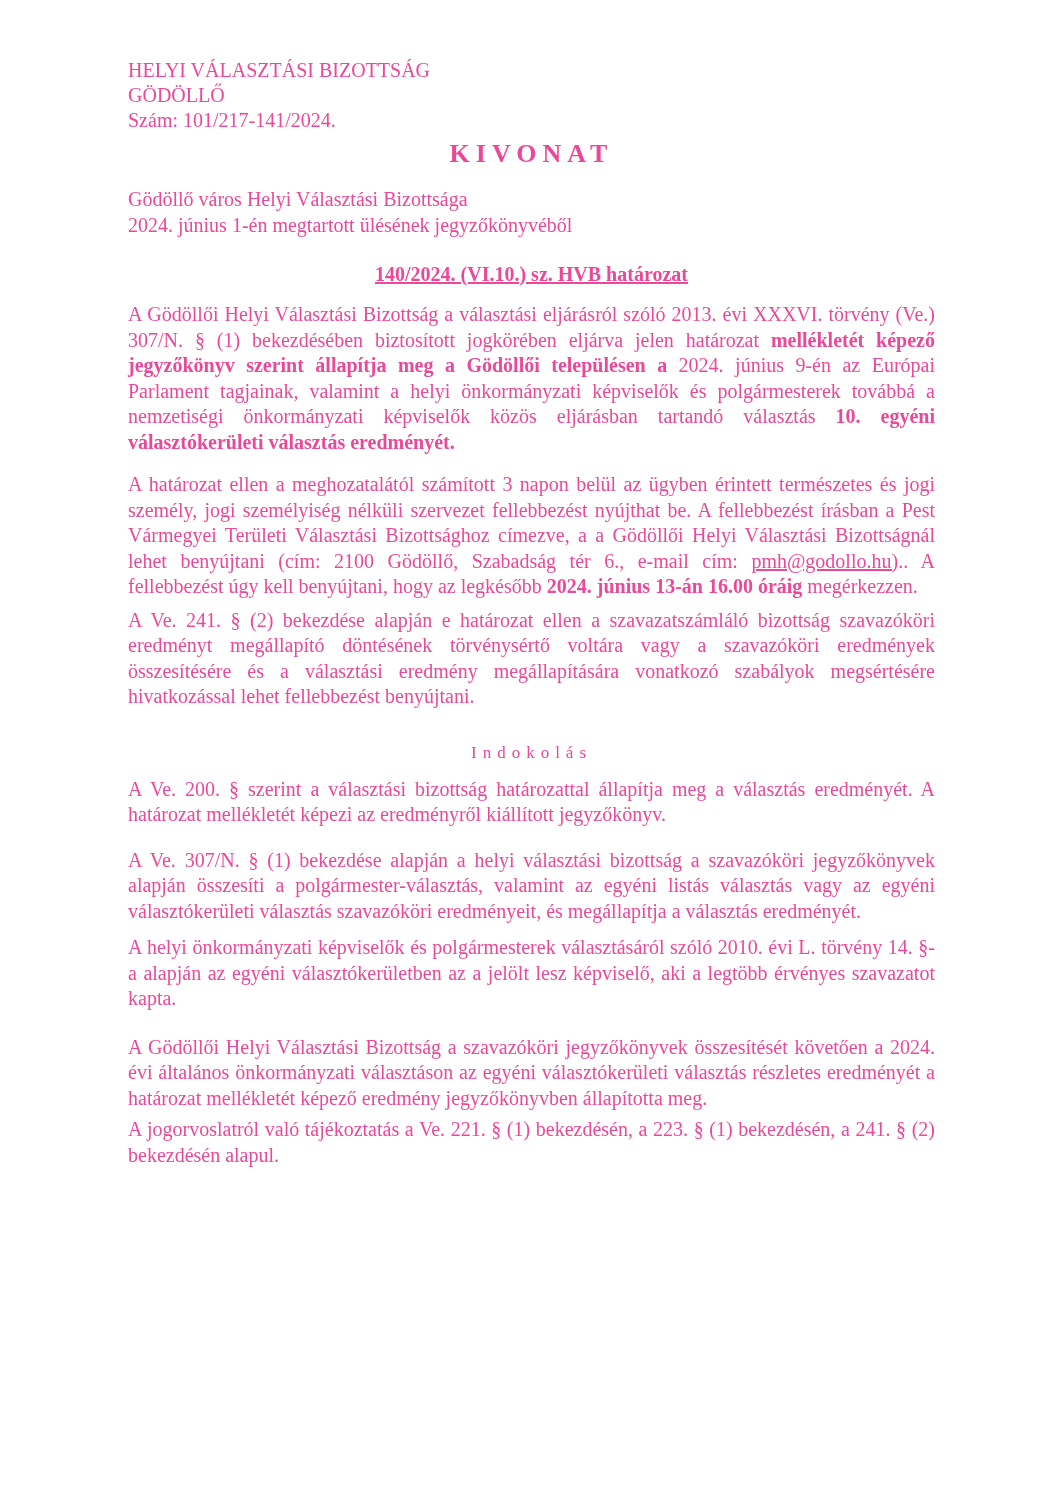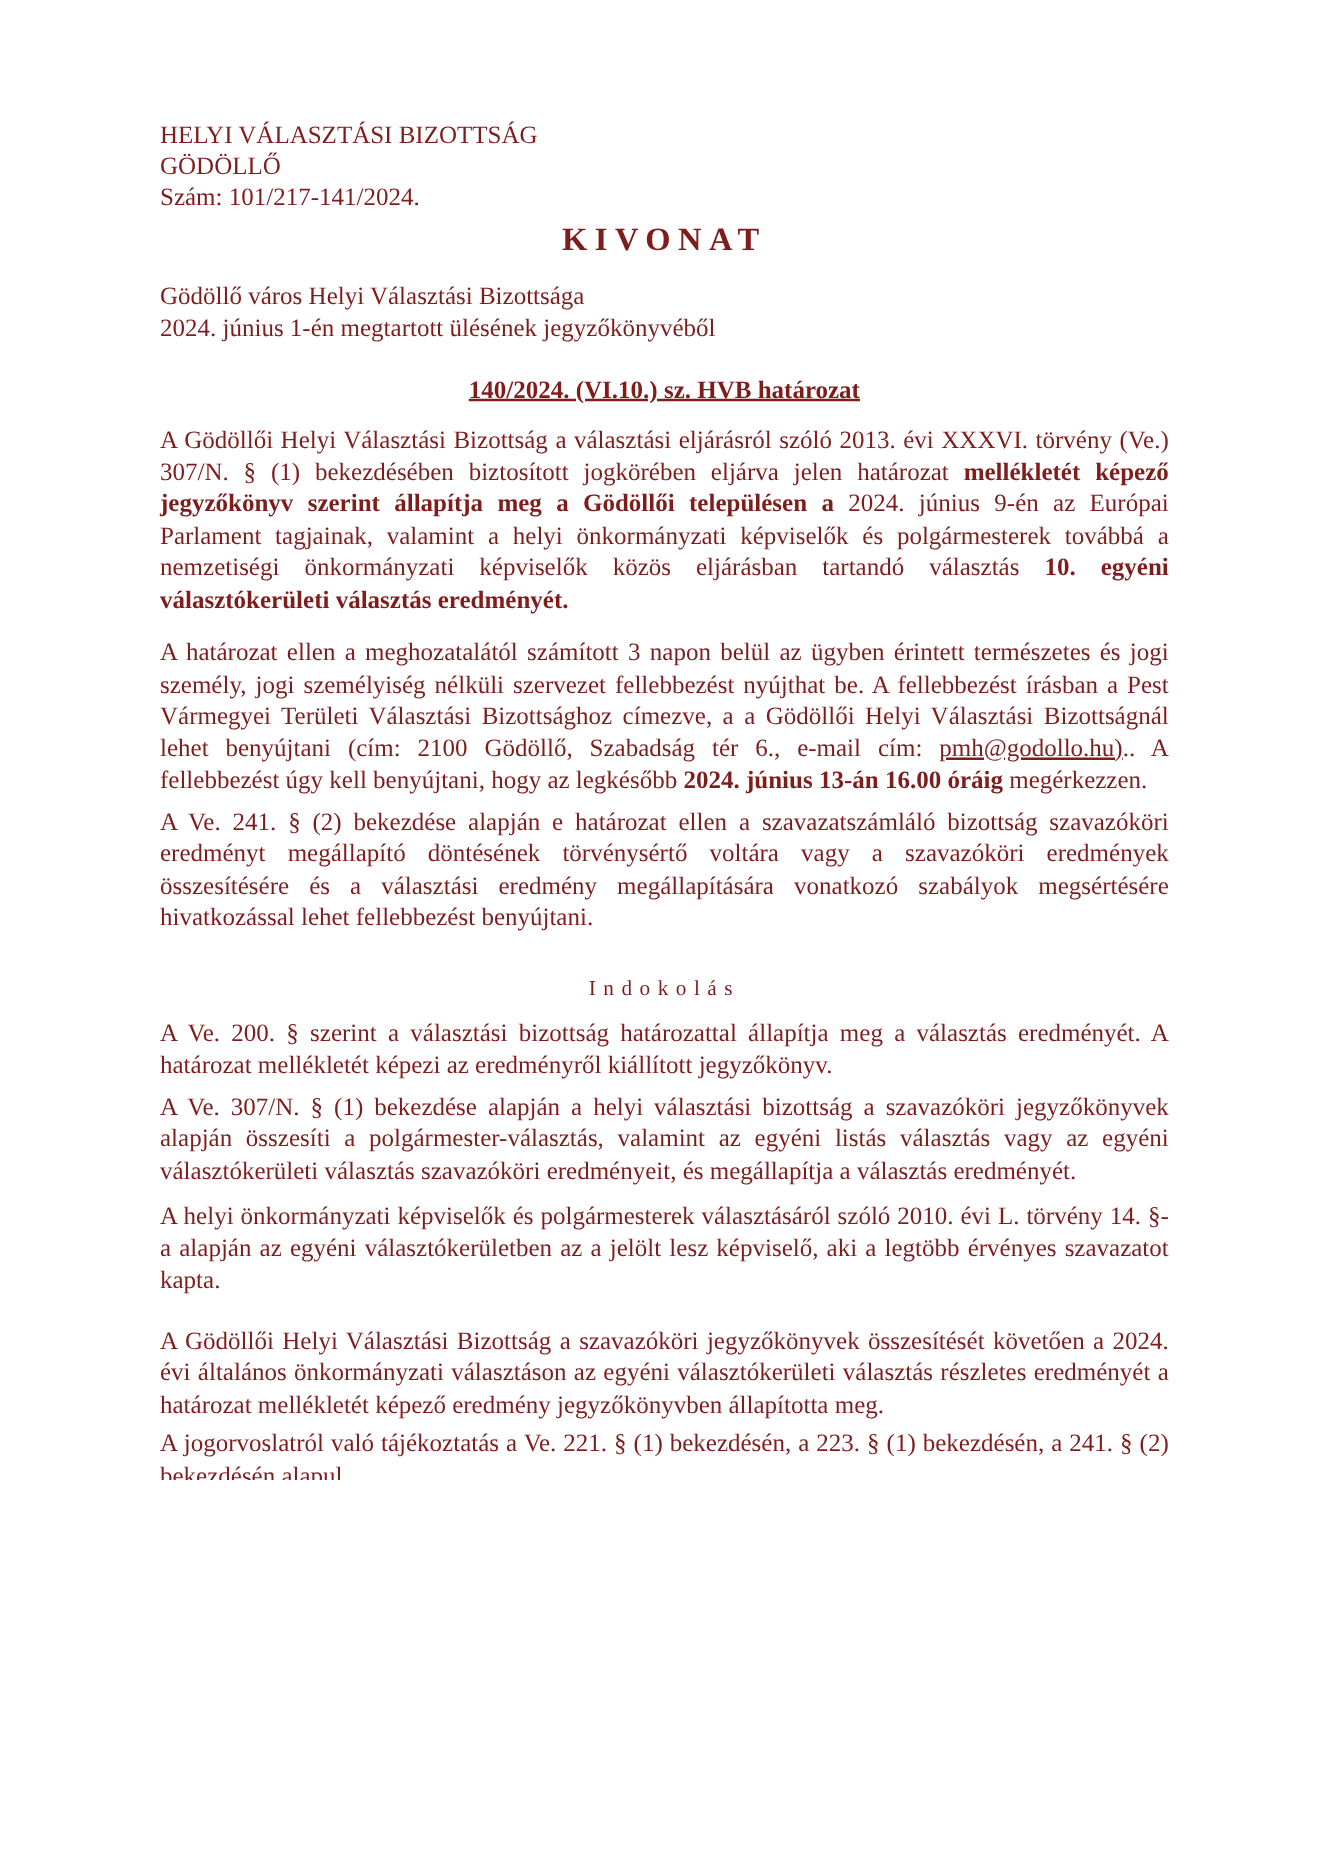--- a/index.html
+++ b/index.html
@@ -6,25 +6,25 @@
     margin: 0;
     padding: 0;
     background: #ffffff;
   }
   .page {
     position: relative;
     width: 1059px;
     height: 1184px;
     background: #ffffff;
     box-sizing: border-box;
-    padding: 96px 124px 0 128px;
+    padding: 58px 124px 0 128px;
     font-family: "Liberation Serif", "DejaVu Serif", serif;
     font-size: 20px;
     line-height: 25.5px;
-    color: #7f1d1d;
+    color: #ec4899;
     overflow: hidden;
   }
   .letterhead div {
     line-height: 25px;
     text-align: left;
   }
   .doc-title {
     font-size: 26px;
     font-weight: bold;
     letter-spacing: 6px;
@@ -56,21 +56,21 @@
   .p3 { margin-top: 8px; }
   .section-heading {
     font-size: 17px;
     font-weight: normal;
     letter-spacing: 6px;
     text-align: center;
     margin: 30px 0 0 0;
     line-height: 26px;
   }
   .r1 { margin-top: 11px; }
-  .r2 { margin-top: 8px; }
+  .r2 { margin-top: 20px; }
   .r3 { margin-top: 11px; }
   .r4 { margin-top: 23px; }
   .r5 { margin-top: 6px; }
   .dateline {
     margin-top: 17px;
     text-align: center;
   }
   .signature {
     margin-top: 23px;
     margin-left: 440px;

